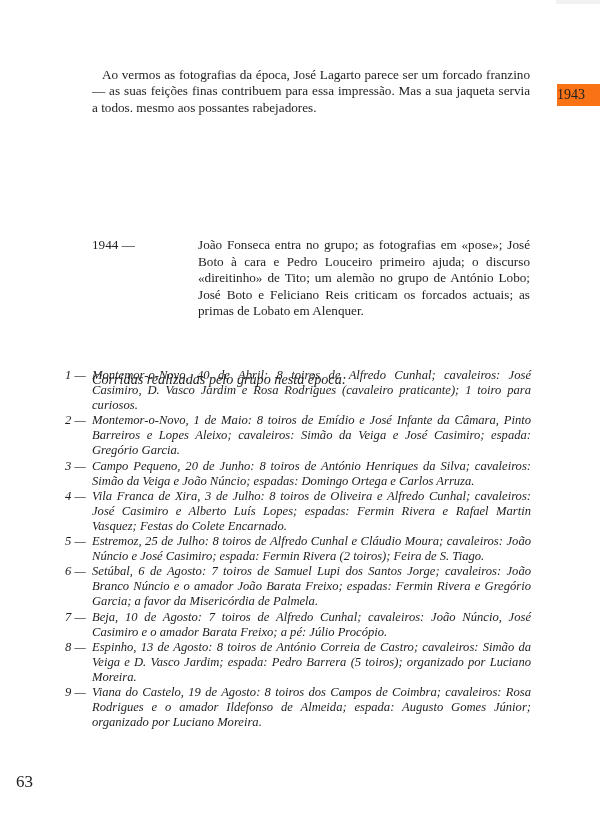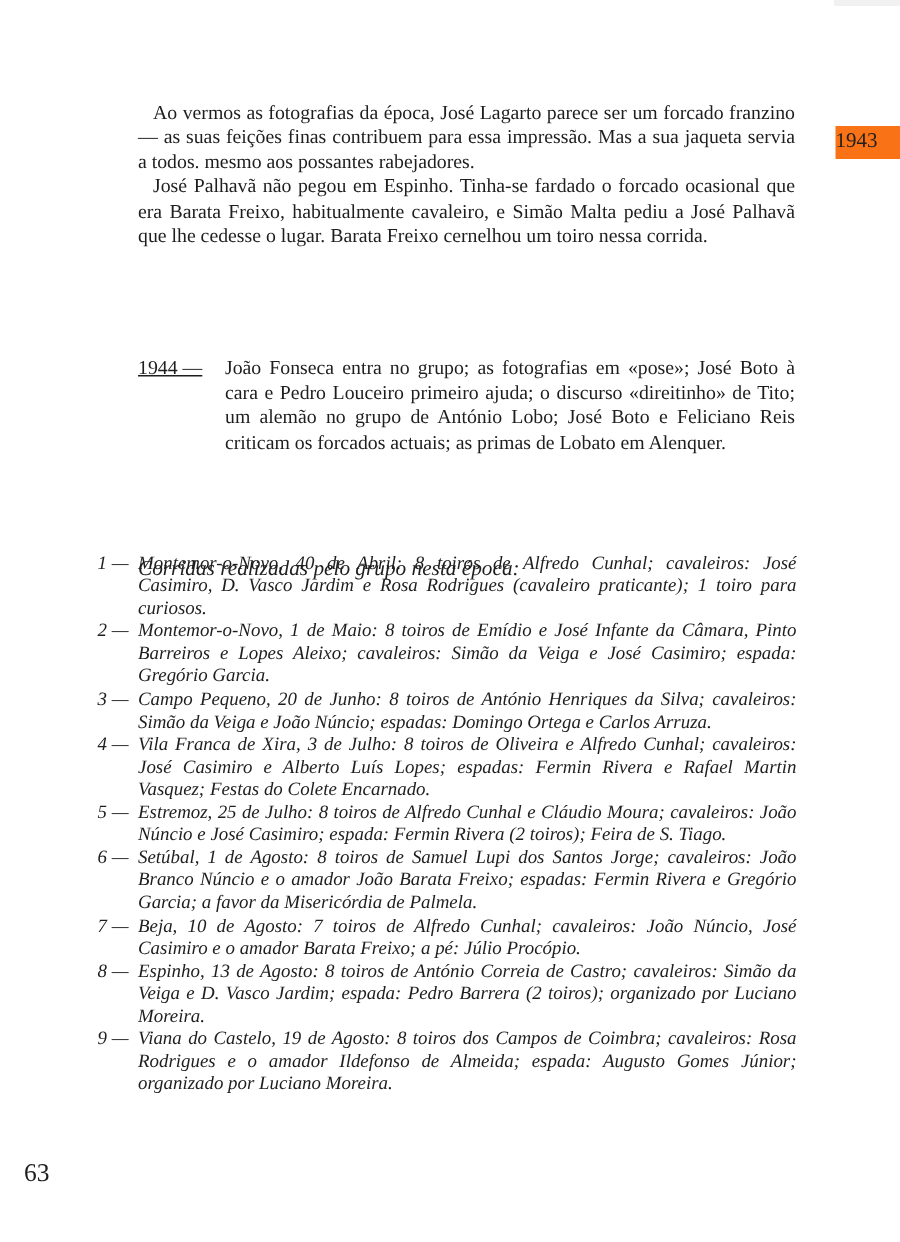--- a/index.html
+++ b/index.html
@@ -17,22 +17,22 @@
     .year-side {
       position: absolute; left: 541px; top: 84px; width: 59px; height: 22px;
       background: #f97316; font-weight: normal; font-size: 14px; line-height: 22px;
       padding-left: 0; box-sizing: border-box;
     }
     .entry-1944 {
       position: absolute; left: 76px; top: 237px; width: 438px;
       font-size: 13.2px; line-height: 16.5px;
       display: flex;
     }
-    .entry-1944 .yr { white-space: nowrap; width: 58px; flex: none; text-decoration: underline; }
-    .entry-1944 .txt { text-align: justify; flex: 1; }
+    .entry-1944 .yr { white-space: nowrap; width: 58px; flex: none; }
+    .entry-1944 .txt { text-align: justify; flex: 1; margin-left: 48px; }
     .section-title {
       position: absolute; left: 76px; top: 336px;
       font-style: italic; font-size: 14.2px; margin-top: 35px;
     }
     .corridas {
       position: absolute; left: 49px; top: 368px; width: 466px;
       font-size: 12.6px; line-height: 15.1px; font-style: italic;
     }
     .corrida { display: flex; margin: 0; }
     .corrida .num { width: 27px; flex: none; text-align: left; font-style: italic; }
@@ -43,21 +43,20 @@
     }
   </style>
 </head>
 <body>
 
 <div class="page">
   <div class="top-mark"></div>
 
   <div class="para-block">
     <p style="text-indent:10px">Ao vermos as fotografias da época, José Lagarto parece ser um forcado franzino — as suas feições finas contribuem para essa impressão. Mas a sua jaqueta servia a todos. mesmo aos possantes rabejadores.</p>
-    <p style="text-indent:10px">José Palhavã não pegou em Espinho. Tinha-se fardado o forcado ocasional que era Barata Freixo, habitualmente cavaleiro, e Simão Malta pediu a José Palhavã que lhe cedesse o lugar. Barata Freixo cernelhou um toiro nessa corrida.</p>
   </div>
 
   <div class="year-side">1943</div>
 
   <div class="entry-1944">
     <span class="yr">1944 —</span>
     <span class="txt">João Fonseca entra no grupo; as fotografias em «pose»; José Boto à cara e Pedro Louceiro primeiro ajuda; o discurso «direitinho» de Tito; um alemão no grupo de António Lobo; José Boto e Feliciano Reis criticam os forcados actuais; as primas de Lobato em Alenquer.</span>
   </div>
 
   <div class="section-title">Corridas realizadas pelo grupo nesta época:</div>
@@ -78,29 +77,29 @@
     <div class="corrida">
       <span class="num">4 —</span>
       <span class="txt">Vila Franca de Xira, 3 de Julho: 8 toiros de Oliveira e Alfredo Cunhal; cavaleiros: José Casimiro e Alberto Luís Lopes; espadas: Fermin Rivera e Rafael Martin Vasquez; Festas do Colete Encarnado.</span>
     </div>
     <div class="corrida">
       <span class="num">5 —</span>
       <span class="txt">Estremoz, 25 de Julho: 8 toiros de Alfredo Cunhal e Cláudio Moura; cavaleiros: João Núncio e José Casimiro; espada: Fermin Rivera (2 toiros); Feira de S. Tiago.</span>
     </div>
     <div class="corrida">
       <span class="num">6 —</span>
-      <span class="txt">Setúbal, 1 de Agosto: 8 toiros de Samuel Lupi dos Santos Jorge; cavaleiros: João Branco Núncio e o amador João Barata Freixo; espadas: Fermin Rivera e Gregório Garcia; a favor da Misericórdia de Palmela.</span>
+      <span class="txt">Setúbal, 6 de Agosto: 7 toiros de Samuel Lupi dos Santos Jorge; cavaleiros: João Branco Núncio e o amador João Barata Freixo; espadas: Fermin Rivera e Gregório Garcia; a favor da Misericórdia de Palmela.</span>
     </div>
     <div class="corrida">
       <span class="num">7 —</span>
       <span class="txt">Beja, 10 de Agosto: 7 toiros de Alfredo Cunhal; cavaleiros: João Núncio, José Casimiro e o amador Barata Freixo; a pé: Júlio Procópio.</span>
     </div>
     <div class="corrida">
       <span class="num">8 —</span>
-      <span class="txt">Espinho, 13 de Agosto: 8 toiros de António Correia de Castro; cavaleiros: Simão da Veiga e D. Vasco Jardim; espada: Pedro Barrera (2 toiros); organizado por Luciano Moreira.</span>
+      <span class="txt">Espinho, 13 de Agosto: 8 toiros de António Correia de Castro; cavaleiros: Simão da Veiga e D. Vasco Jardim; espada: Pedro Barrera (5 toiros); organizado por Luciano Moreira.</span>
     </div>
     <div class="corrida">
       <span class="num">9 —</span>
       <span class="txt">Viana do Castelo, 19 de Agosto: 8 toiros dos Campos de Coimbra; cavaleiros: Rosa Rodrigues e o amador Ildefonso de Almeida; espada: Augusto Gomes Júnior; organizado por Luciano Moreira.</span>
     </div>
   </div>
 
   <div class="page-number">63</div>
 </div>
 

